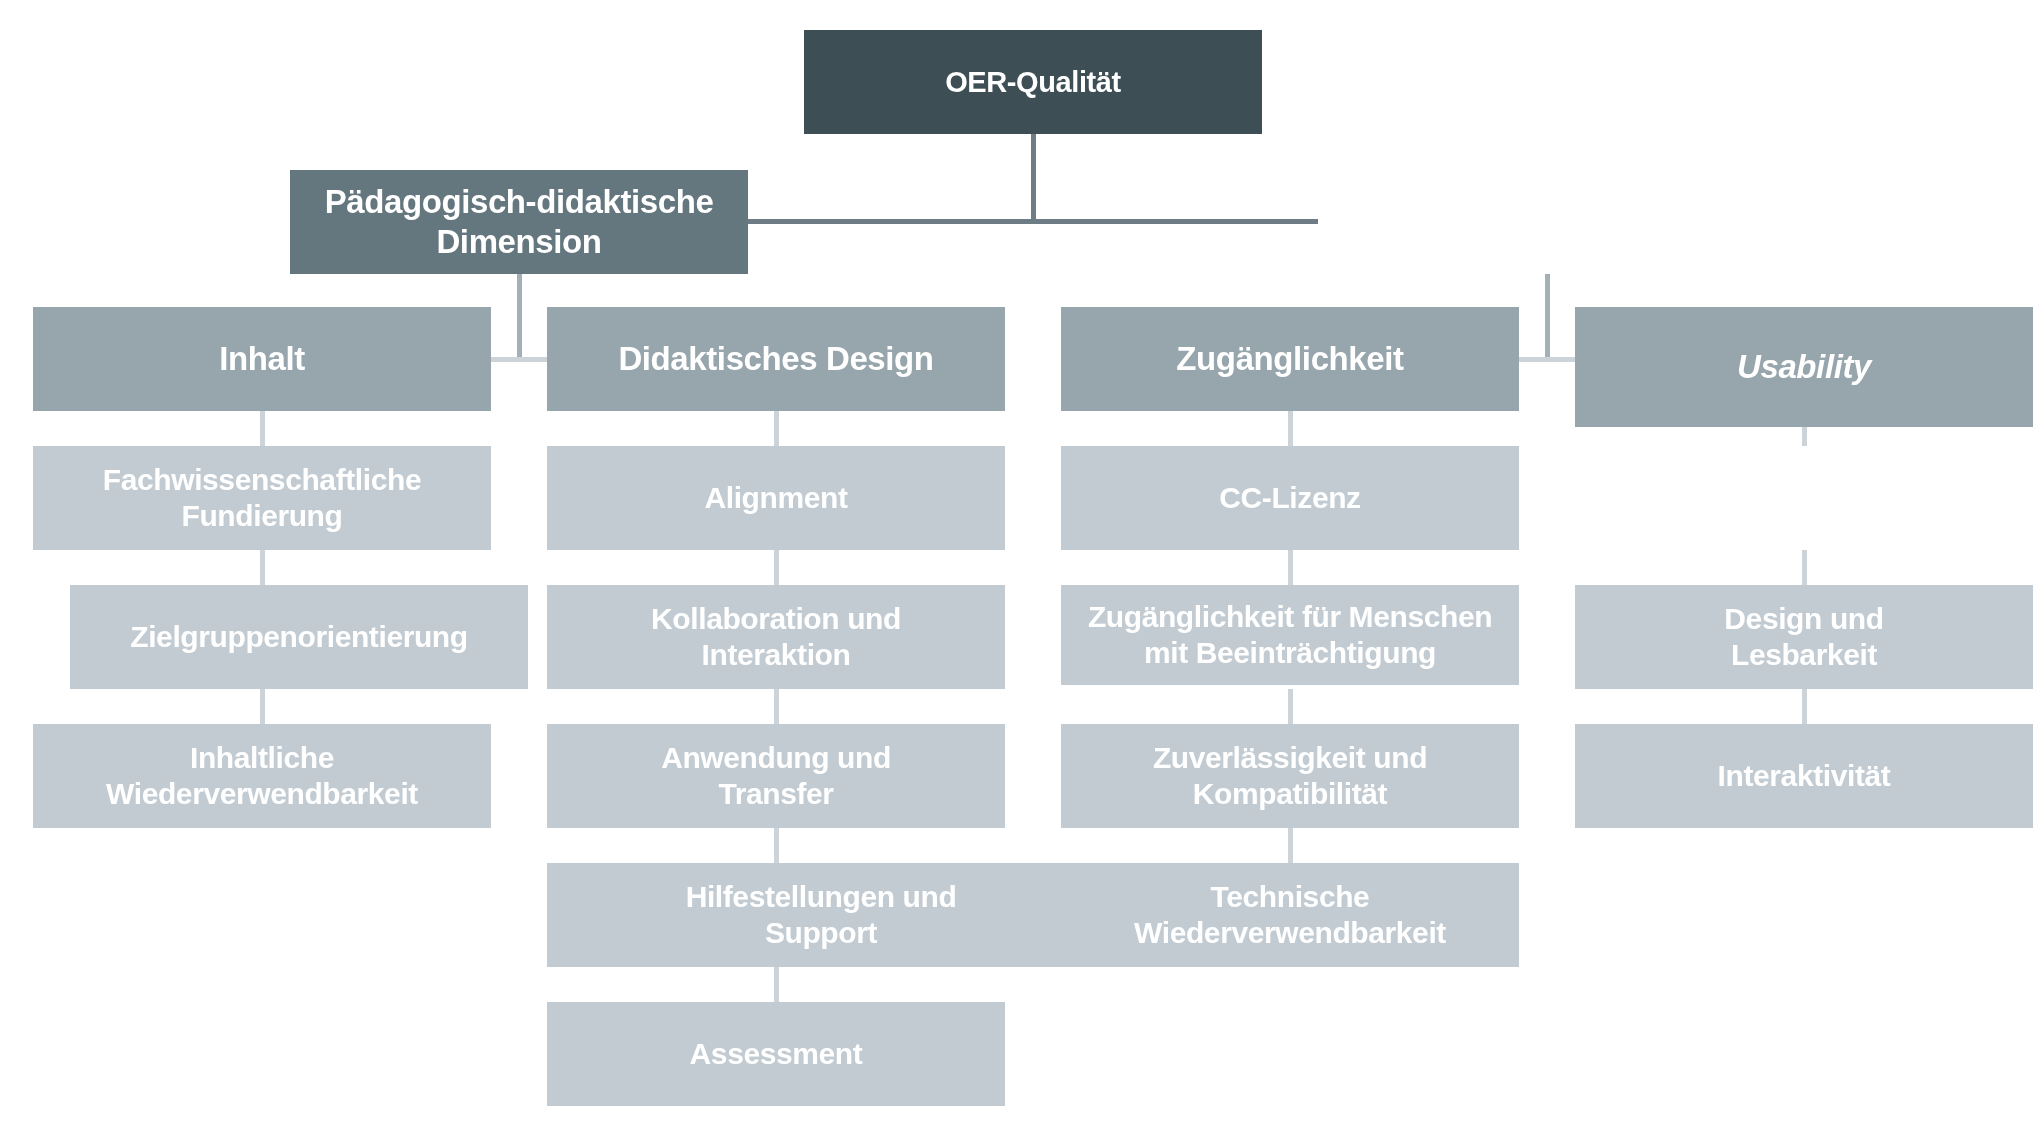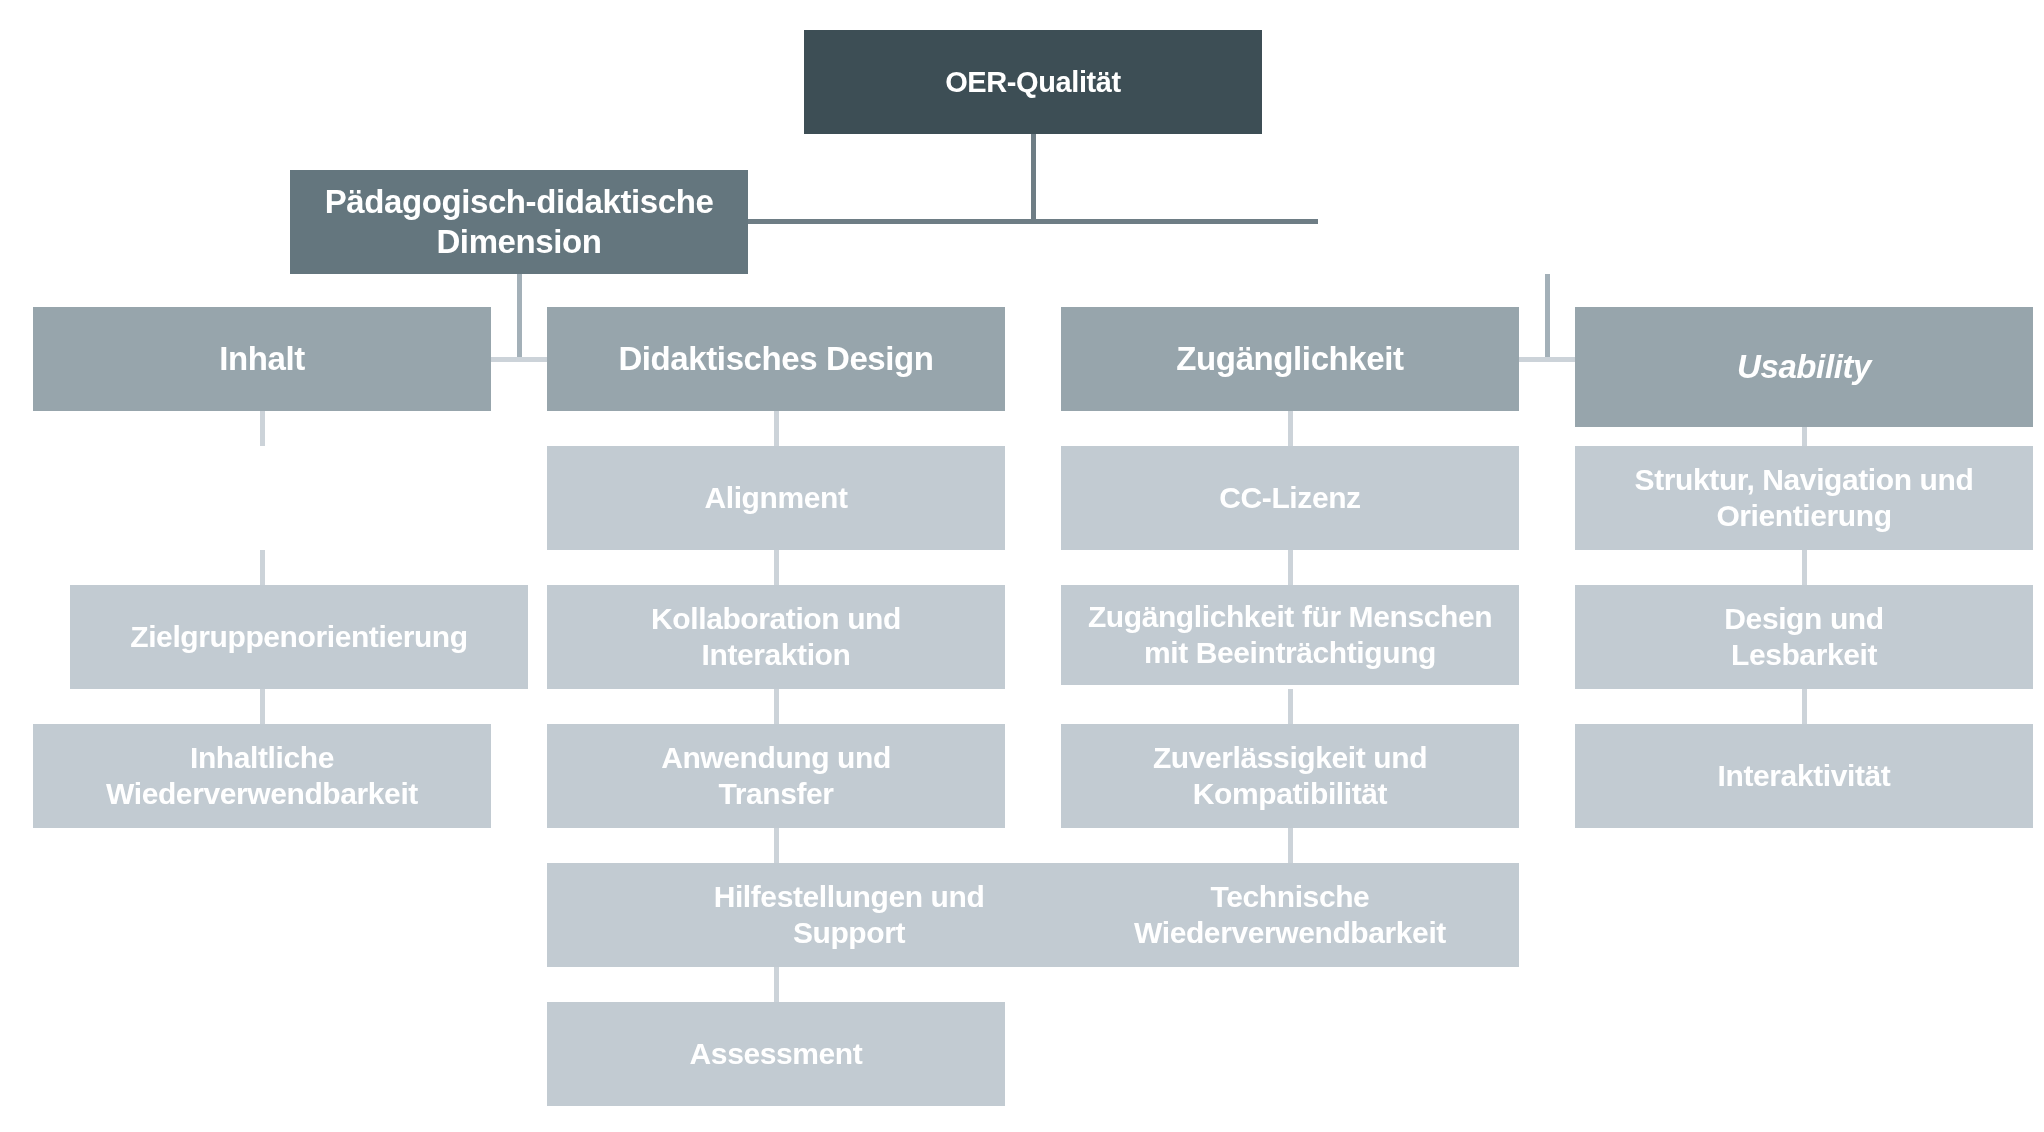--- a/index.html
+++ b/index.html
@@ -59,43 +59,43 @@
   <div class="line light" style="left:1802px;top:411px;width:5px;height:35px;"></div>
   <div class="line light" style="left:1802px;top:550px;width:5px;height:35px;"></div>
   <div class="line light" style="left:1802px;top:689px;width:5px;height:35px;"></div>
 
   <div class="box lvl1" style="left:804px;top:30px;width:458px;height:104px;">OER-Qualität</div>
 
   <div class="box lvl2" style="left:290px;top:170px;width:458px;height:104px;">Pädagogisch-didaktische
 Dimension</div>
 
   <div class="box lvl3" style="left:33px;top:307px;width:458px;height:104px;">Inhalt</div>
+  <div class="box leaf" style="left:33px;top:446px;width:458px;height:104px;">Fachwissenschaftliche
+Fundierung</div>
   <div class="box leaf" style="left:33px;top:585px;width:458px;height:104px;margin-left:37px;">Zielgruppenorientierung</div>
   <div class="box leaf" style="left:33px;top:724px;width:458px;height:104px;">Inhaltliche
 Wiederverwendbarkeit</div>
 
   <div class="box lvl3" style="left:547px;top:307px;width:458px;height:104px;">Didaktisches Design</div>
   <div class="box leaf" style="left:547px;top:446px;width:458px;height:104px;">Alignment</div>
   <div class="box leaf" style="left:547px;top:585px;width:458px;height:104px;">Kollaboration und
 Interaktion</div>
   <div class="box leaf" style="left:547px;top:724px;width:458px;height:104px;">Anwendung und
 Transfer</div>
-  <div class="box leaf" style="left:547px;top:863px;width:548px;height:104px;padding-left:28px;">Hilfestellungen und
+  <div class="box leaf" style="left:547px;top:863px;width:548px;height:104px;">Hilfestellungen und
 Support</div>
   <div class="box leaf" style="left:547px;top:1002px;width:458px;height:104px;">Assessment</div>
 
   <div class="box lvl3" style="left:1061px;top:307px;width:458px;height:104px;">Zugänglichkeit</div>
   <div class="box leaf" style="left:1061px;top:446px;width:458px;height:104px;">CC-Lizenz</div>
   <div class="box leaf" style="left:1061px;top:585px;width:458px;height:100px;">Zugänglichkeit für Menschen
 mit Beeinträchtigung</div>
   <div class="box leaf" style="left:1061px;top:724px;width:458px;height:104px;">Zuverlässigkeit und
 Kompatibilität</div>
   <div class="box leaf" style="left:1061px;top:863px;width:458px;height:104px;">Technische
 Wiederverwendbarkeit</div>
 
   <div class="box lvl3" style="left:1575px;top:307px;width:458px;height:120px;font-style:italic;">Usability</div>
-  <div class="box leaf" style="left:1575px;top:446px;width:458px;height:104px;">Struktur, Navigation und
-Orientierung</div>
   <div class="box leaf" style="left:1575px;top:585px;width:458px;height:104px;">Design und
 Lesbarkeit</div>
   <div class="box leaf" style="left:1575px;top:724px;width:458px;height:104px;">Interaktivität</div>
 
 </div>
 
 </body></html>

